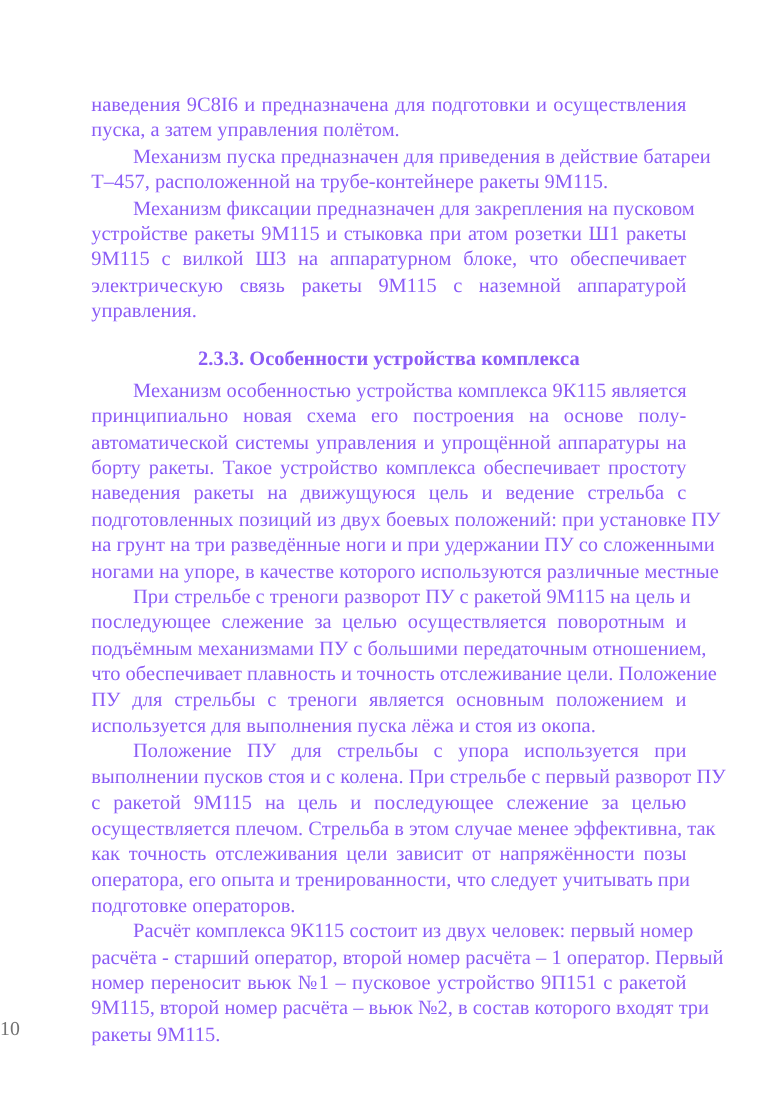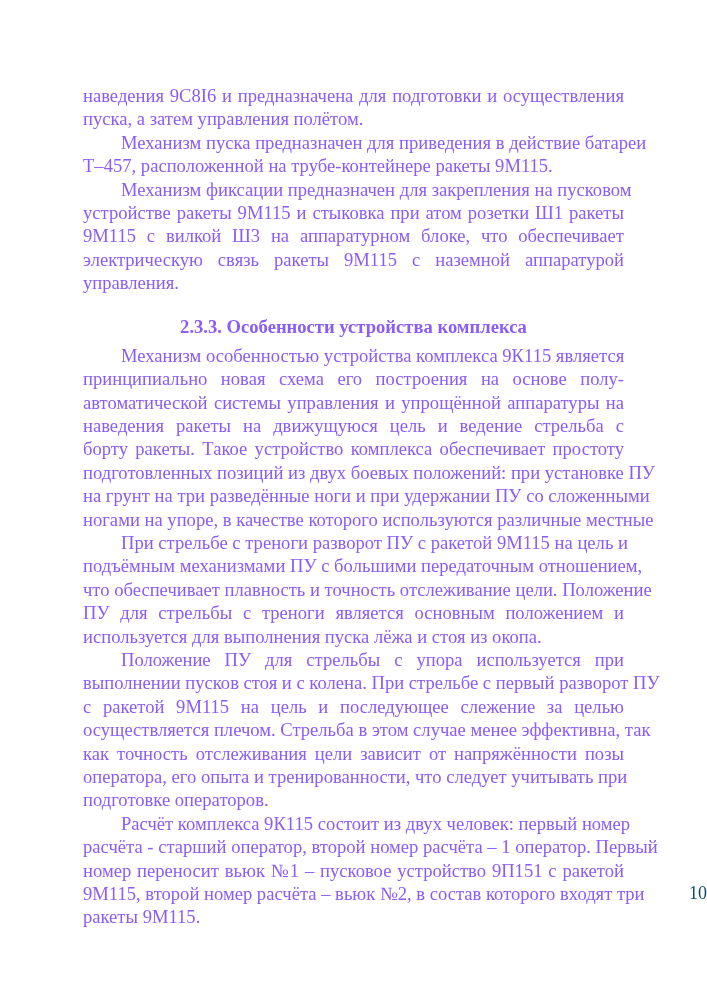--- a/index.html
+++ b/index.html
@@ -11,22 +11,22 @@
   }
   .para { margin: 0; }
   .line { display: block; height: 23.4px; white-space: nowrap; text-align: justify; text-align-last: justify; }
   .line.last { text-align-last: left; }
   .line.indent { padding-left: 38px; }
   .heading {
     display: block; text-align: center; font-weight: bold;
     height: 23.4px; margin-top: 20px; margin-bottom: 6px; white-space: nowrap;
   }
   .page-number {
-    position: absolute; left: 0; width: 707px; top: 883px; text-align: right;
-    font-family: "Liberation Serif", "DejaVu Serif", serif; font-size: 18px; color: #0c4a6e;
+    position: absolute; left: 0; width: 707px; top: 925px; text-align: left;
+    font-family: "Liberation Serif", "DejaVu Serif", serif; font-size: 18px; color: #737373;
   }
 </style>
 </head>
 <body>
 
 <div class="page">
   <div id="before">
       <p class="para">
         <span class="line">наведения 9С8І6 и предназначена для подготовки и осуществления</span>
         <span class="line last">пуска, а затем управления полётом.</span>
@@ -42,28 +42,29 @@
         <span class="line">электрическую связь ракеты 9М115 с наземной аппаратурой</span>
         <span class="line last">управления.</span>
       </p>
     </div>
   <div class="heading">2.3.3. Особенности устройства комплекса</div>
   <div id="after">
       <p class="para">
         <span class="line indent">Механизм особенностью устройства комплекса 9К115 является</span>
         <span class="line">принципиально новая схема его построения на основе полу-</span>
         <span class="line">автоматической системы управления и упрощённой аппаратуры на</span>
+        <span class="line">борту ракеты. Такое устройство комплекса обеспечивает простоту</span>
         <span class="line">наведения ракеты на движущуюся цель и ведение стрельба с</span>
-        <span class="line">борту ракеты. Такое устройство комплекса обеспечивает простоту</span>
         <span class="line">подготовленных позиций из двух боевых положений: при установке ПУ</span>
         <span class="line">на грунт на три разведённые ноги и при удержании ПУ со сложенными</span>
         <span class="line">ногами на упоре, в качестве которого используются различные местные</span>
       </p>
       <p class="para">
         <span class="line indent">При стрельбе с треноги разворот ПУ с ракетой 9М115 на цель и</span>
+        <span class="line">последующее слежение за целью осуществляется поворотным и</span>
         <span class="line">подъёмным механизмами ПУ с большими передаточным отношением,</span>
         <span class="line">что обеспечивает плавность и точность отслеживание цели. Положение</span>
         <span class="line">ПУ для стрельбы с треноги является основным положением и</span>
         <span class="line last">используется для выполнения пуска лёжа и стоя из окопа.</span>
       </p>
       <p class="para">
         <span class="line indent">Положение ПУ для стрельбы с упора используется при</span>
         <span class="line">выполнении пусков стоя и с колена. При стрельбе с первый разворот ПУ</span>
         <span class="line">с ракетой 9М115 на цель и последующее слежение за целью</span>
         <span class="line">осуществляется плечом. Стрельба в этом случае менее эффективна, так</span>

